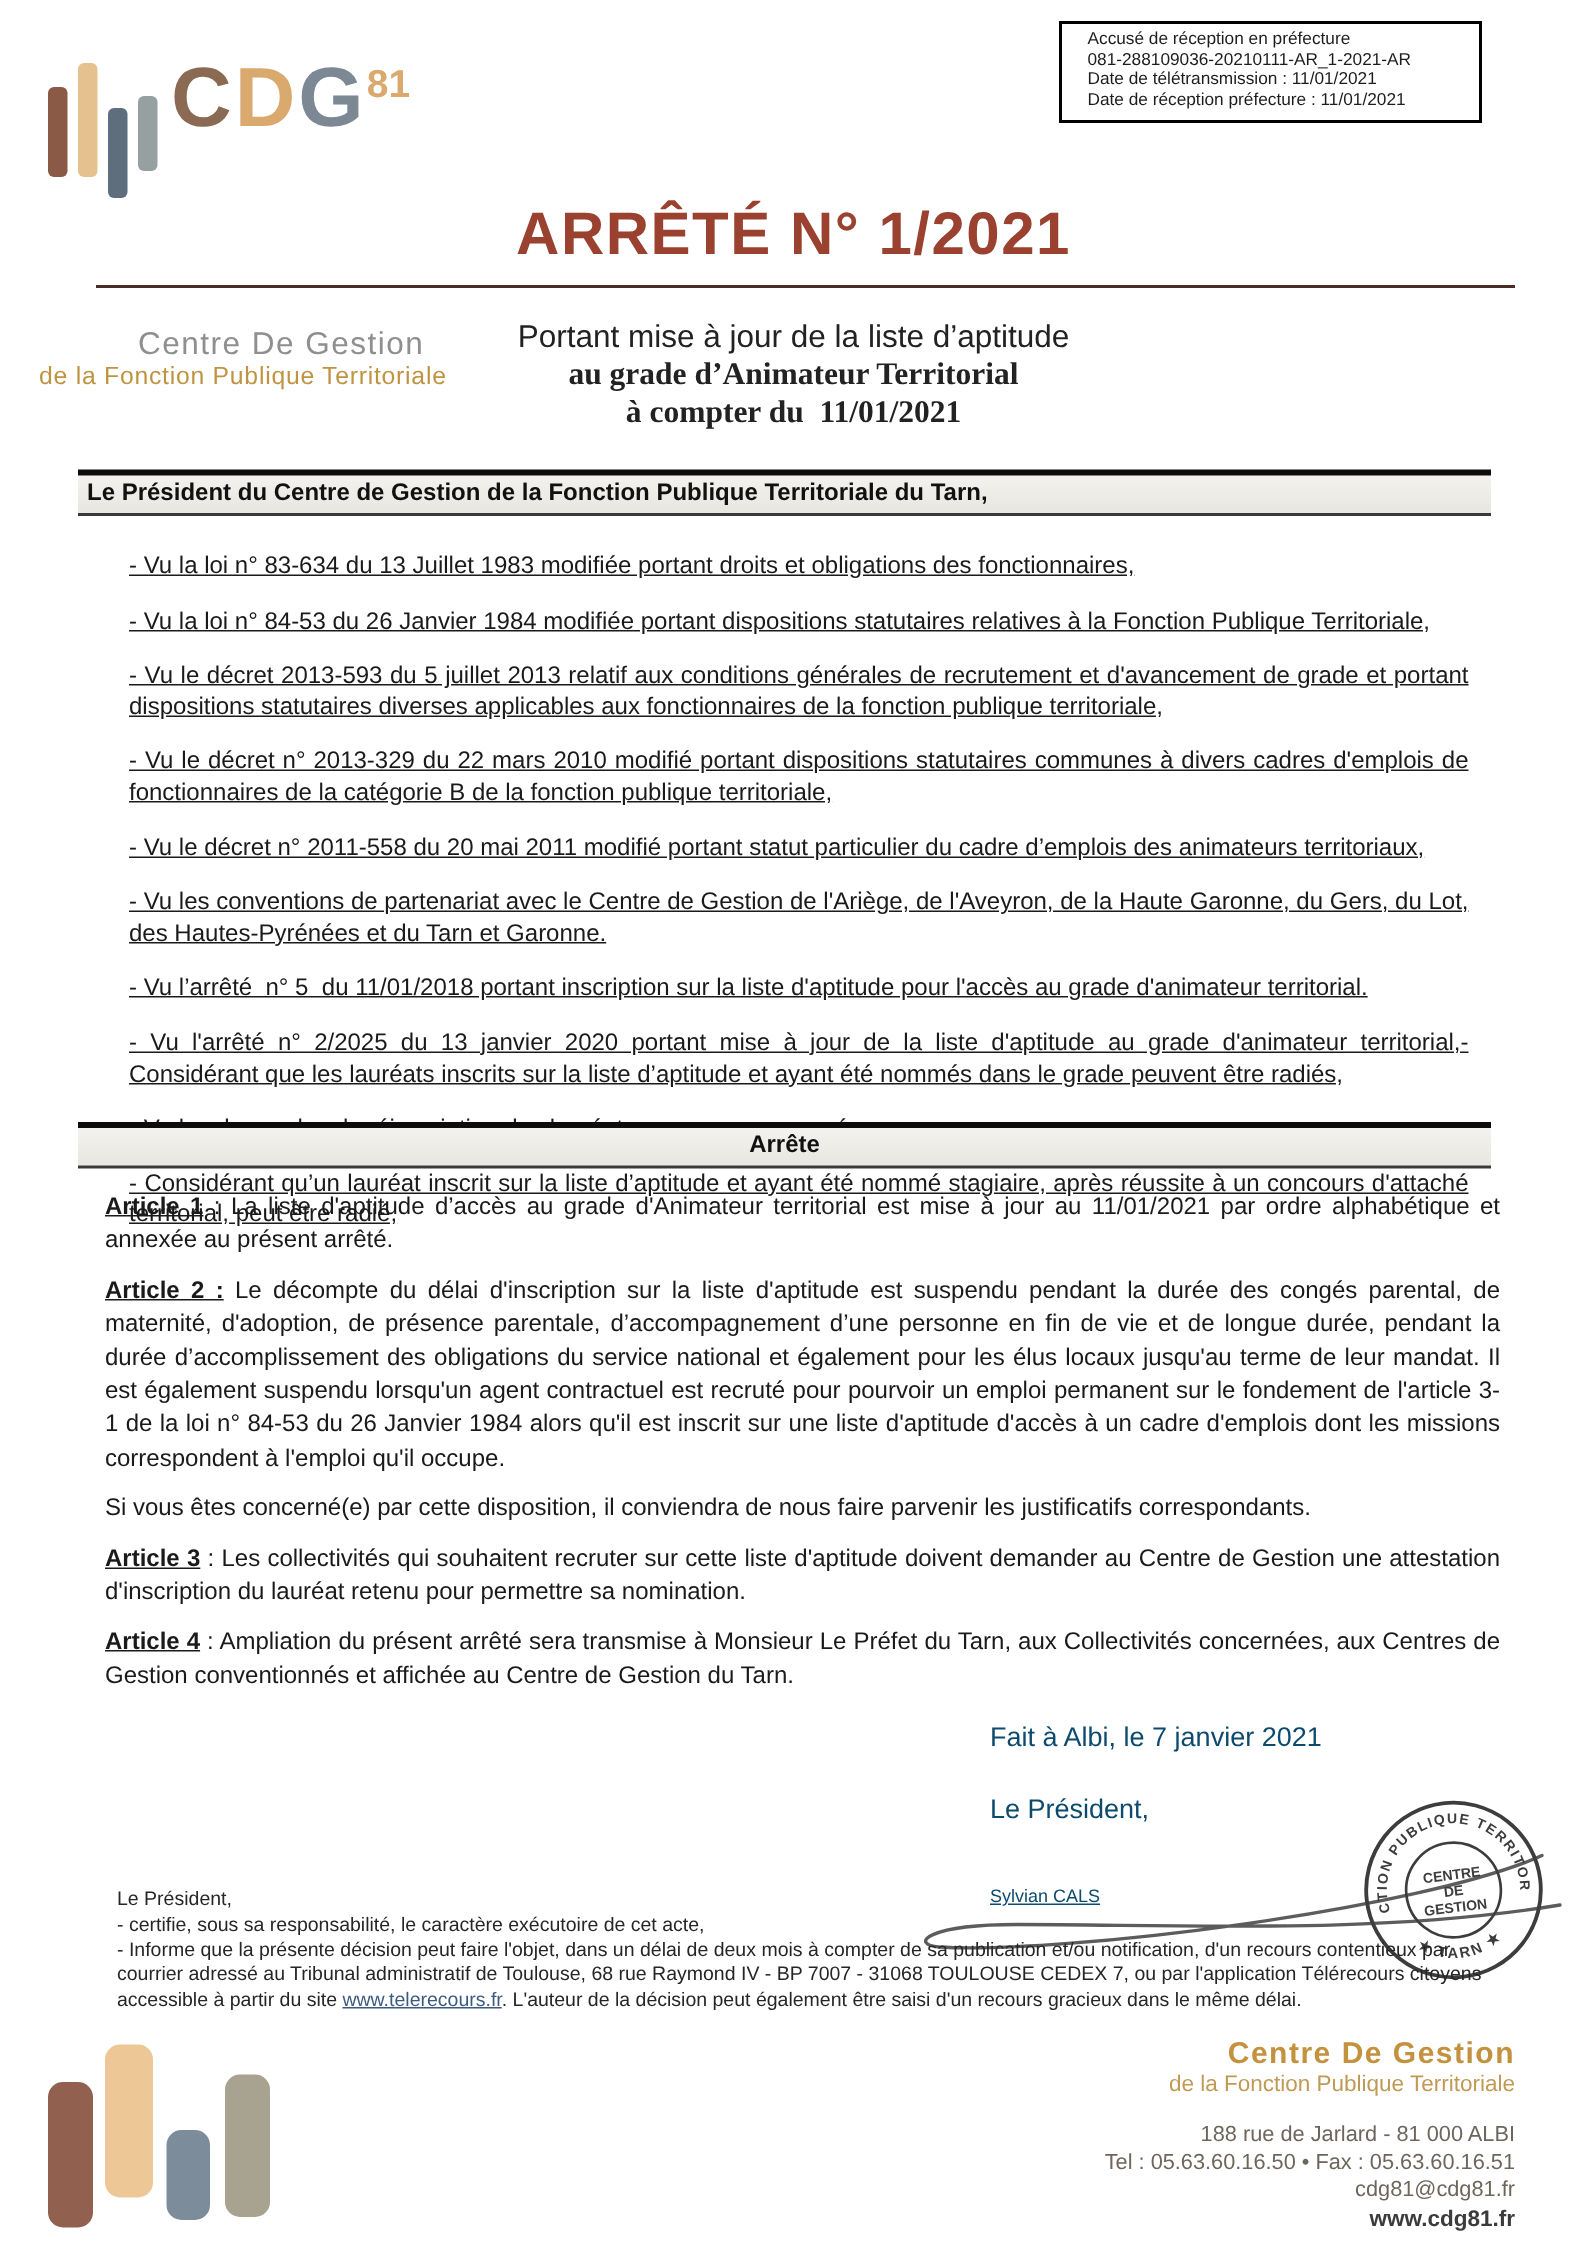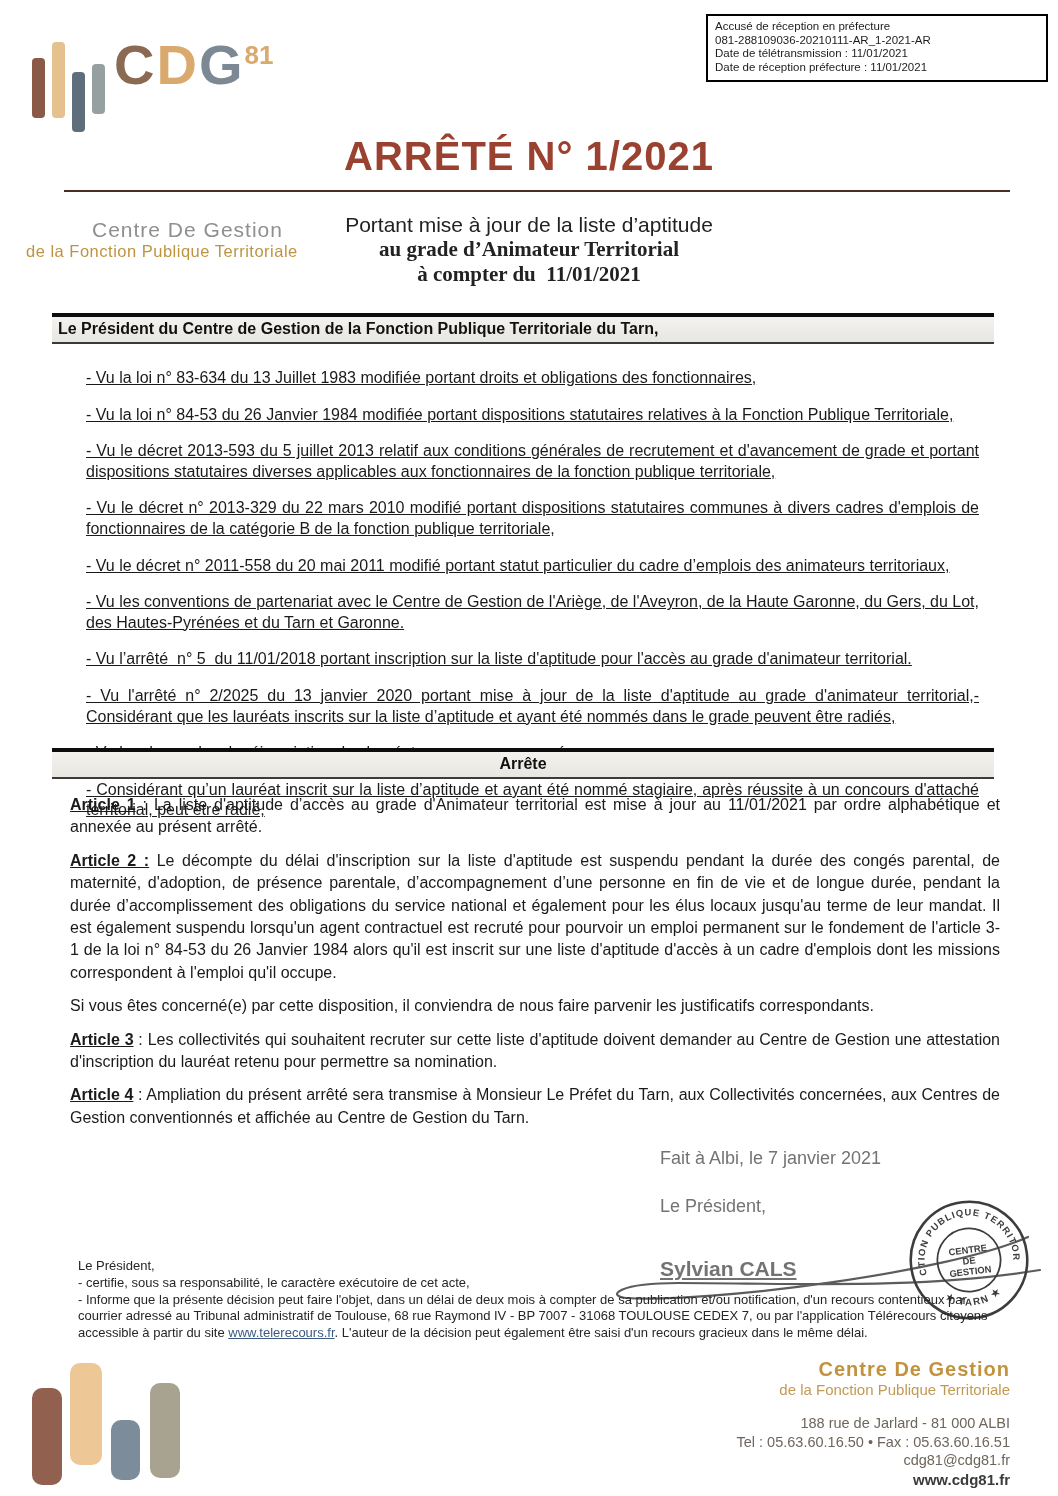--- a/index.html
+++ b/index.html
@@ -16,22 +16,22 @@
   .b2{height:76px;margin-top:0;background:#e6c190;}
   .b3{height:60px;margin-top:30px;background:#5e6e7c;}
   .b4{height:50px;margin-top:22px;background:#97a0a0;}
   .logo-word{position:absolute;left:86px;top:-4px;font-weight:700;font-size:56px;letter-spacing:2px;}
   .lc{color:#8a6a52;} .ld{color:#d9a96e;} .lg{color:#7c8894;}
   .lsup{font-size:26px;color:#d9a96e;vertical-align:super;letter-spacing:0;}
   .logo-line1{position:absolute;left:64px;top:72px;font-size:21px;color:#8f8f8f;letter-spacing:1px;}
   .logo-line2{position:absolute;left:-2px;top:96px;font-size:16.5px;color:#bf9441;letter-spacing:0.5px;}
   
   .reception-box{
-    position:absolute;left:706px;top:14px;width:342px;box-sizing:border-box;
-    border:2px solid #000;padding:4px 7px 6px;font-size:11.5px;line-height:13.5px;color:#1d1d1d;
+    position:absolute;left:706px;top:14px;width:282px;box-sizing:border-box;
+    border:2px solid #000;padding:4px 17px 6px;font-size:11.5px;line-height:13.5px;color:#1d1d1d;
   }
   
   .doc-title{position:absolute;left:0;top:134px;width:100%;text-align:center;
     font-size:40px;font-weight:700;color:#9a4130;letter-spacing:1px;}
   .title-rule{position:absolute;left:64px;top:190px;width:946px;height:2px;background:#4a2e26;}
   .subtitle{position:absolute;left:0;top:212px;width:100%;text-align:center;font-size:21px;line-height:25px;color:#222;}
   .subtitle .bold{font-weight:700;font-family:Liberation Serif, serif;}
   
   .bar-heading{
     position:absolute;left:52px;width:942px;box-sizing:border-box;
@@ -41,24 +41,24 @@
   }
   .president-bar{top:313px;text-align:left;}
   .arrete-bar{top:748px;text-align:center;}
   
   .considerations{position:absolute;left:70px;top:352px;width:925px;font-size:16px;line-height:20.6px;text-align:justify;}
   .considerations p{margin:16px;text-decoration:underline;}
   .articles{position:absolute;left:70px;top:794px;width:930px;font-size:16px;line-height:22.4px;text-align:justify;}
   .articles p{margin:0 0 11px 0;}
   .article-label{font-weight:700;text-decoration:underline;}
   
-  .sig-block{position:absolute;left:660px;top:1148px;font-size:18px;color:#737373;}
+  .sig-block{position:absolute;left:660px;top:1148px;font-size:18px;color:#0c4a6e;}
   .sig-place{margin-bottom:27px;}
   .sig-role{margin-bottom:21px;}
-  .sig-name{font-weight:700;text-decoration:underline;font-size:21px;margin-top:40px;}
+  .sig-name{font-weight:400;text-decoration:underline;font-size:12px;margin-top:40px;}
   
   .stamp{position:absolute;left:893px;top:1186px;width:152px;height:148px;transform:rotate(-7deg);}
   .swoosh{position:absolute;left:588px;top:1195px;width:470px;height:145px;pointer-events:none;}
   
   .legal{position:absolute;left:78px;top:1258px;width:918px;font-size:13px;line-height:16.8px;color:#262626;}
   .legal a{color:#3c5a80;text-decoration:underline;}
   
   .fbar{position:absolute;border-radius:10px;}
   .fb1{left:32px;top:1388px;width:30px;height:97px;background:#91604f;}
   .fb2{left:70px;top:1363px;width:32px;height:102px;background:#edc795;}

